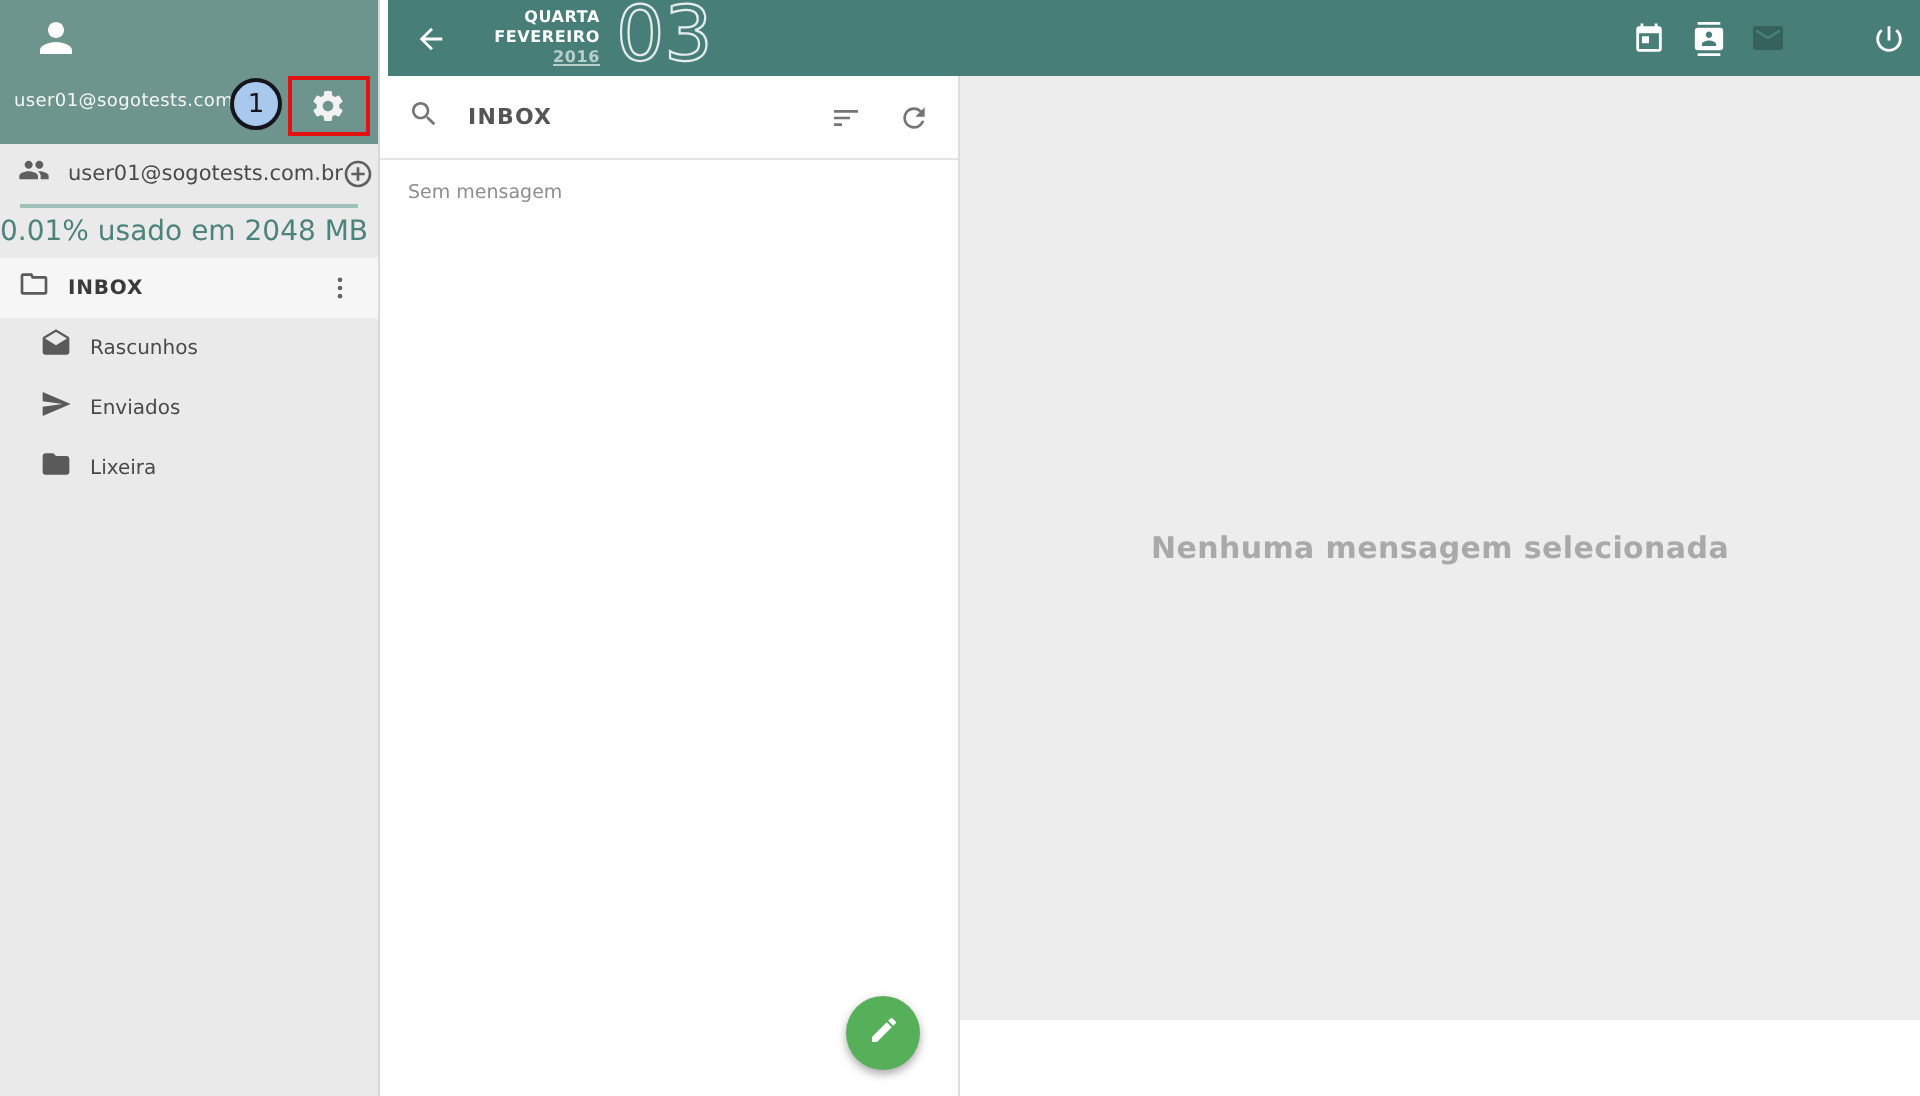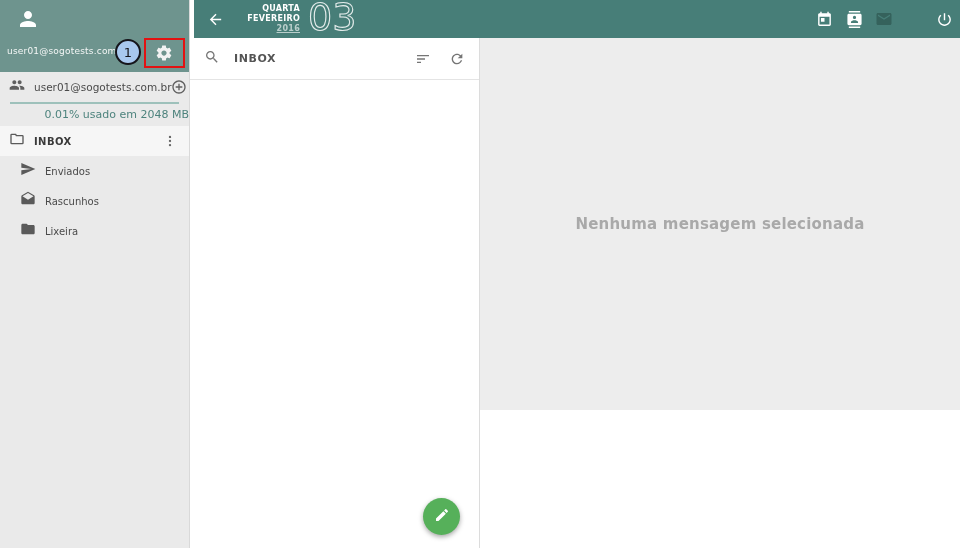--- a/index.html
+++ b/index.html
@@ -13,21 +13,21 @@
   .sidebar-header { position:relative; height:72px; background:#6E948E; }
   .avatar-ic { position:absolute; left:16px; top:7px; }
   .sb-email { position:absolute; left:7px; top:46px; font-size:9px; color:#F4F7F6; letter-spacing:.2px; }
   .gear-btn { position:absolute; left:151px; top:40px; width:26px; height:26px;
     display:flex; align-items:center; justify-content:center; cursor:pointer; }
 
   .account-row { height:30px; display:flex; align-items:center; padding:0 9px; cursor:pointer; }
   .account-row .mail-addr { font-size:10.5px; color:#4A4A4A; margin-left:9px; }
   .add-btn { margin-left:auto; display:flex; }
   .quota-line { height:2px; background:#9EC1BB; margin:0 10px; }
-  .quota-text { text-align:right; font-size:11px; color:#4D837D; padding:4px 0 5px; }
+  .quota-text { text-align:left; font-size:14px; color:#4D837D; padding:4px 0 5px; }
 
   .folder-row { height:30px; display:flex; align-items:center; padding-left:9px; cursor:pointer; }
   .folder-row.sel { background:#F6F6F6; }
   .folder-row.sub { padding-left:20px; }
   .folder-label { font-size:10px; color:#4A4A4A; margin-left:9px; }
   .folder-row.sel .folder-label { color:#3A3A3A; font-weight:bold; letter-spacing:.4px; }
   .more-btn { margin-left:auto; margin-right:12px; display:flex; cursor:pointer; }
 
   
   .main-header { position:absolute; left:194px; top:0; width:770px; height:38px;
@@ -49,21 +49,21 @@
     border-bottom:1px solid #E4E4E4; }
   .search-label { font-size:11px; font-weight:bold; color:#555; letter-spacing:.6px; margin-left:14px; }
   .tb-spacer { flex:1; }
   .tb-btn { display:flex; margin-left:18px; cursor:pointer; }
   .list-empty { padding:11px 14px; font-size:9.5px; color:#8E8E8E; }
   .fab { position:absolute; right:19px; bottom:13px; width:37px; height:37px; border-radius:50%;
     background:#56B05A; display:flex; align-items:center; justify-content:center;
     box-shadow:0 2px 5px rgba(0,0,0,.35); cursor:pointer; }
 
   
-  .viewer { position:absolute; left:480px; top:38px; width:480px; height:372px;
+  .viewer { position:absolute; left:480px; top:38px; width:480px; height:472px;
     background:#EDEDED; display:flex; align-items:center; justify-content:center; }
   .viewer-empty { font-size:15px; font-weight:bold; color:#A9A9A9; letter-spacing:.2px; }
 
   
   .anno-box { position:absolute; left:144px; top:38px; width:41px; height:30px;
     border:2px solid #E31212; z-index:20; }
   .anno-circle { position:absolute; left:115px; top:39px; width:26px; height:26px;
     border-radius:50%; background:#A8C8EE; border:2px solid #15151B; z-index:21;
     display:flex; align-items:center; justify-content:center;
     font-size:13px; color:#15151B; }
@@ -116,32 +116,32 @@
           <svg width="14" height="14" viewBox="0 0 24 24">
               <circle cx="12" cy="5" r="2" fill="#666"></circle>
               <circle cx="12" cy="12" r="2" fill="#666"></circle>
               <circle cx="12" cy="19" r="2" fill="#666"></circle>
             </svg>
         </span>
       </div>
       <div class="folder-row sub">
         <span>
           <svg width="16" height="16" viewBox="0 0 24 24">
+              <path fill="#5A5A5A" d="M21.99 8c0-.72-.37-1.35-.94-1.7L12 1 2.95 6.3C2.38 6.65 2 7.28 2 8v10c0 1.1.9 2 2 2h16c1.1 0 2-.9 2-2l-.01-10zM12 13L3.74 7.84 12 3l8.26 4.84L12 13z"></path>
+            </svg>
+        </span>
+        <span class="folder-label">Rascunhos</span>
+      </div>
+      <div class="folder-row sub">
+        <span>
+          <svg width="16" height="16" viewBox="0 0 24 24">
               <path fill="#5A5A5A" d="M2.01 21L23 12 2.01 3 2 10l15 2-15 2z"></path>
             </svg>
         </span>
         <span class="folder-label">Enviados</span>
-      </div>
-      <div class="folder-row sub">
-        <span>
-          <svg width="16" height="16" viewBox="0 0 24 24">
-              <path fill="#5A5A5A" d="M21.99 8c0-.72-.37-1.35-.94-1.7L12 1 2.95 6.3C2.38 6.65 2 7.28 2 8v10c0 1.1.9 2 2 2h16c1.1 0 2-.9 2-2l-.01-10zM12 13L3.74 7.84 12 3l8.26 4.84L12 13z"></path>
-            </svg>
-        </span>
-        <span class="folder-label">Rascunhos</span>
       </div>
       <div class="folder-row sub">
         <span>
           <svg width="16" height="16" viewBox="0 0 24 24">
               <path fill="#5A5A5A" d="M10 4H4c-1.1 0-1.99.9-1.99 2L2 18c0 1.1.9 2 2 2h16c1.1 0 2-.9 2-2V8c0-1.1-.9-2-2-2h-8l-2-2z"></path>
             </svg>
         </span>
         <span class="folder-label">Lixeira</span>
       </div>
     </div>
@@ -200,20 +200,21 @@
         <svg width="16" height="16" viewBox="0 0 24 24">
             <path fill="#757575" d="M3 18h6v-2H3v2zM3 6v2h18V6H3zm0 7h12v-2H3v2z"></path>
           </svg>
       </span>
       <span class="tb-btn">
         <svg width="16" height="16" viewBox="0 0 24 24">
             <path fill="#757575" d="M17.65 6.35C16.2 4.9 14.21 4 12 4c-4.42 0-7.99 3.58-7.99 8s3.57 8 7.99 8c3.73 0 6.84-2.55 7.73-6h-2.08c-.82 2.33-3.04 4-5.65 4-3.31 0-6-2.69-6-6s2.69-6 6-6c1.66 0 3.14.69 4.22 1.78L13 11h7V4l-2.35 2.35z"></path>
           </svg>
       </span>
     </div>
+    <div class="list-empty">Sem mensagem</div>
     <div class="fab">
       <span>
         <svg width="16" height="16" viewBox="0 0 24 24">
             <path fill="#FFFFFF" d="M3 17.25V21h3.75L17.81 9.94l-3.75-3.75L3 17.25zM20.71 7.04c.39-.39.39-1.02 0-1.41l-2.34-2.34c-.39-.39-1.02-.39-1.41 0l-1.83 1.83 3.75 3.75 1.83-1.83z"></path>
           </svg>
       </span>
     </div>
   </div>
 
   <div class="viewer">

